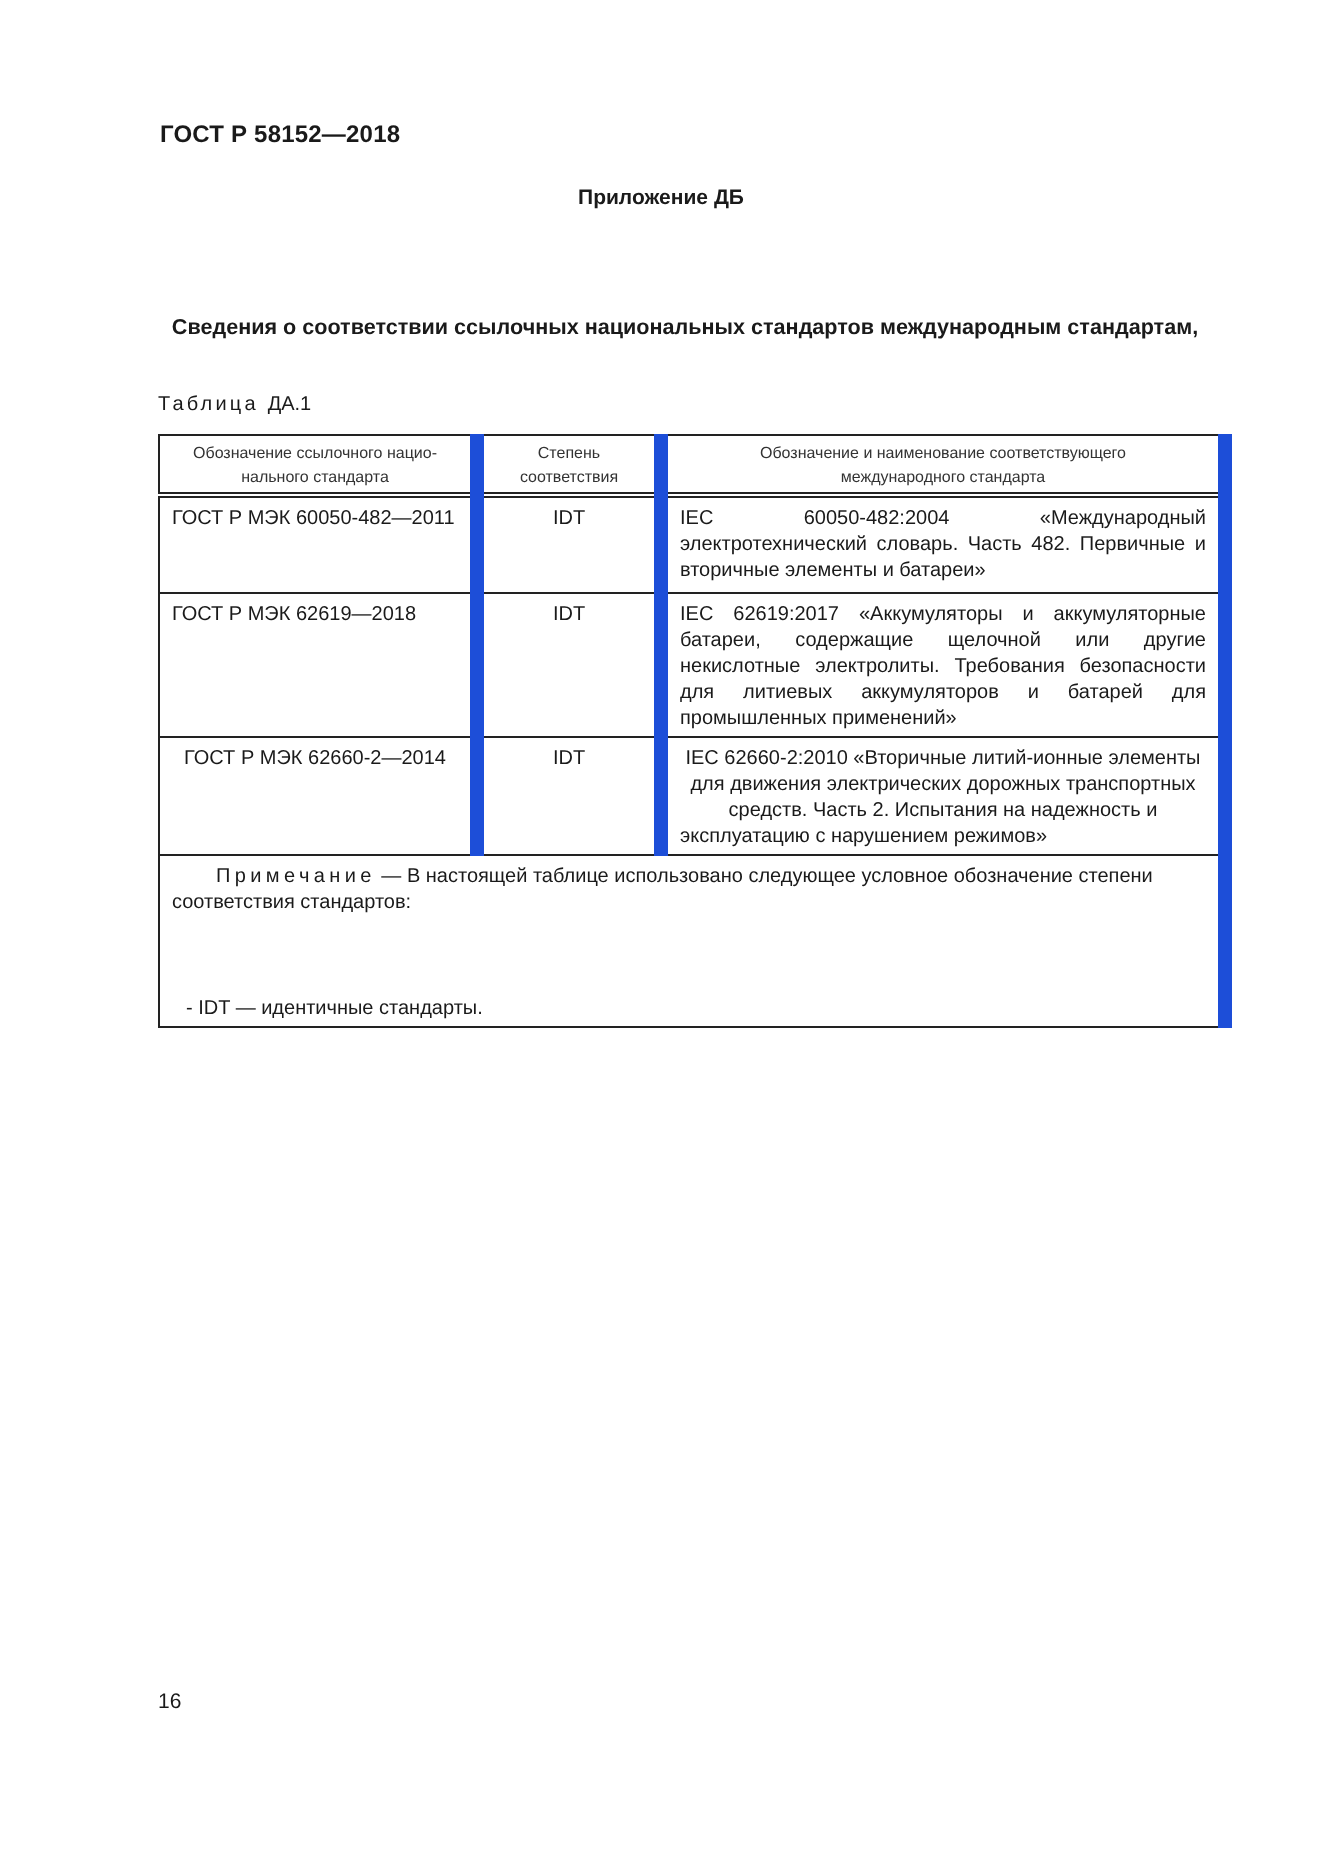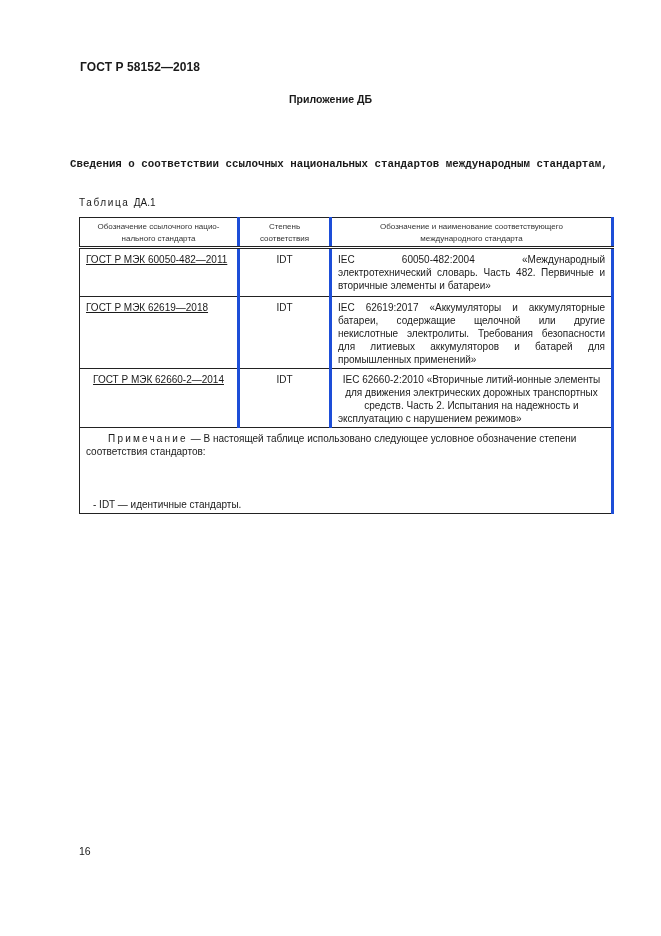--- a/index.html
+++ b/index.html
@@ -31,67 +31,66 @@
       text-align: center;
       font-size: 10.5px;
       font-weight: bold;
       line-height: 13px;
     }
     .section-title {
       position: absolute;
       left: 70px;
       width: 545px;
       top: 157px;
-      text-align: left;
+      text-align: center;
       font-size: 10.8px;
       font-weight: bold;
       line-height: 14.5px;
-      font-family: Liberation Mono, monospace;
     }
     .table-caption {
       position: absolute;
       left: 79px;
       top: 197px;
       font-size: 10px;
       letter-spacing: 1.6px;
     }
     .table-caption .num { letter-spacing: 0; }
     table.ref-table {
       position: absolute;
       left: 79px;
       top: 217px;
       width: 533px;
       border-collapse: collapse;
       table-layout: fixed;
       font-size: 10px;
     }
     table.ref-table th, table.ref-table td {
       border-left: 1px solid #222;
-      border-right: 3px solid #1d4ed8;
+      border-right: 7px solid #1d4ed8;
       vertical-align: top;
       padding: 0;
     }
     table.ref-table thead th {
       border-top: 1px solid #222;
       border-bottom: 3px double #222;
       font-weight: normal;
       font-size: 8px;
       line-height: 12px;
       color: #333;
       text-align: center;
       height: 25px;
       padding-top: 3px;
     }
     table.ref-table tbody td {
       border-bottom: 1px solid #222;
       font-size: 10px;
       line-height: 13px;
       padding: 4px 6px 2px 6px;
     }
-    td.col-code { text-align: left; text-decoration: underline; }
+    td.col-code { text-align: left; }
     td.col-degree { text-align: center; }
     td.col-intl { text-align: justify; text-align-last: left; }
     tr.row-1 td { height: 41px; }
     tr.row-2 td { height: 52px; }
     tr.row-3 td { height: 44px; text-align: center; }
     tr.note-row td {
       height: 44px;
       padding: 5px 6px 2px 6px;
       line-height: 13px;
       font-size: 10px;

